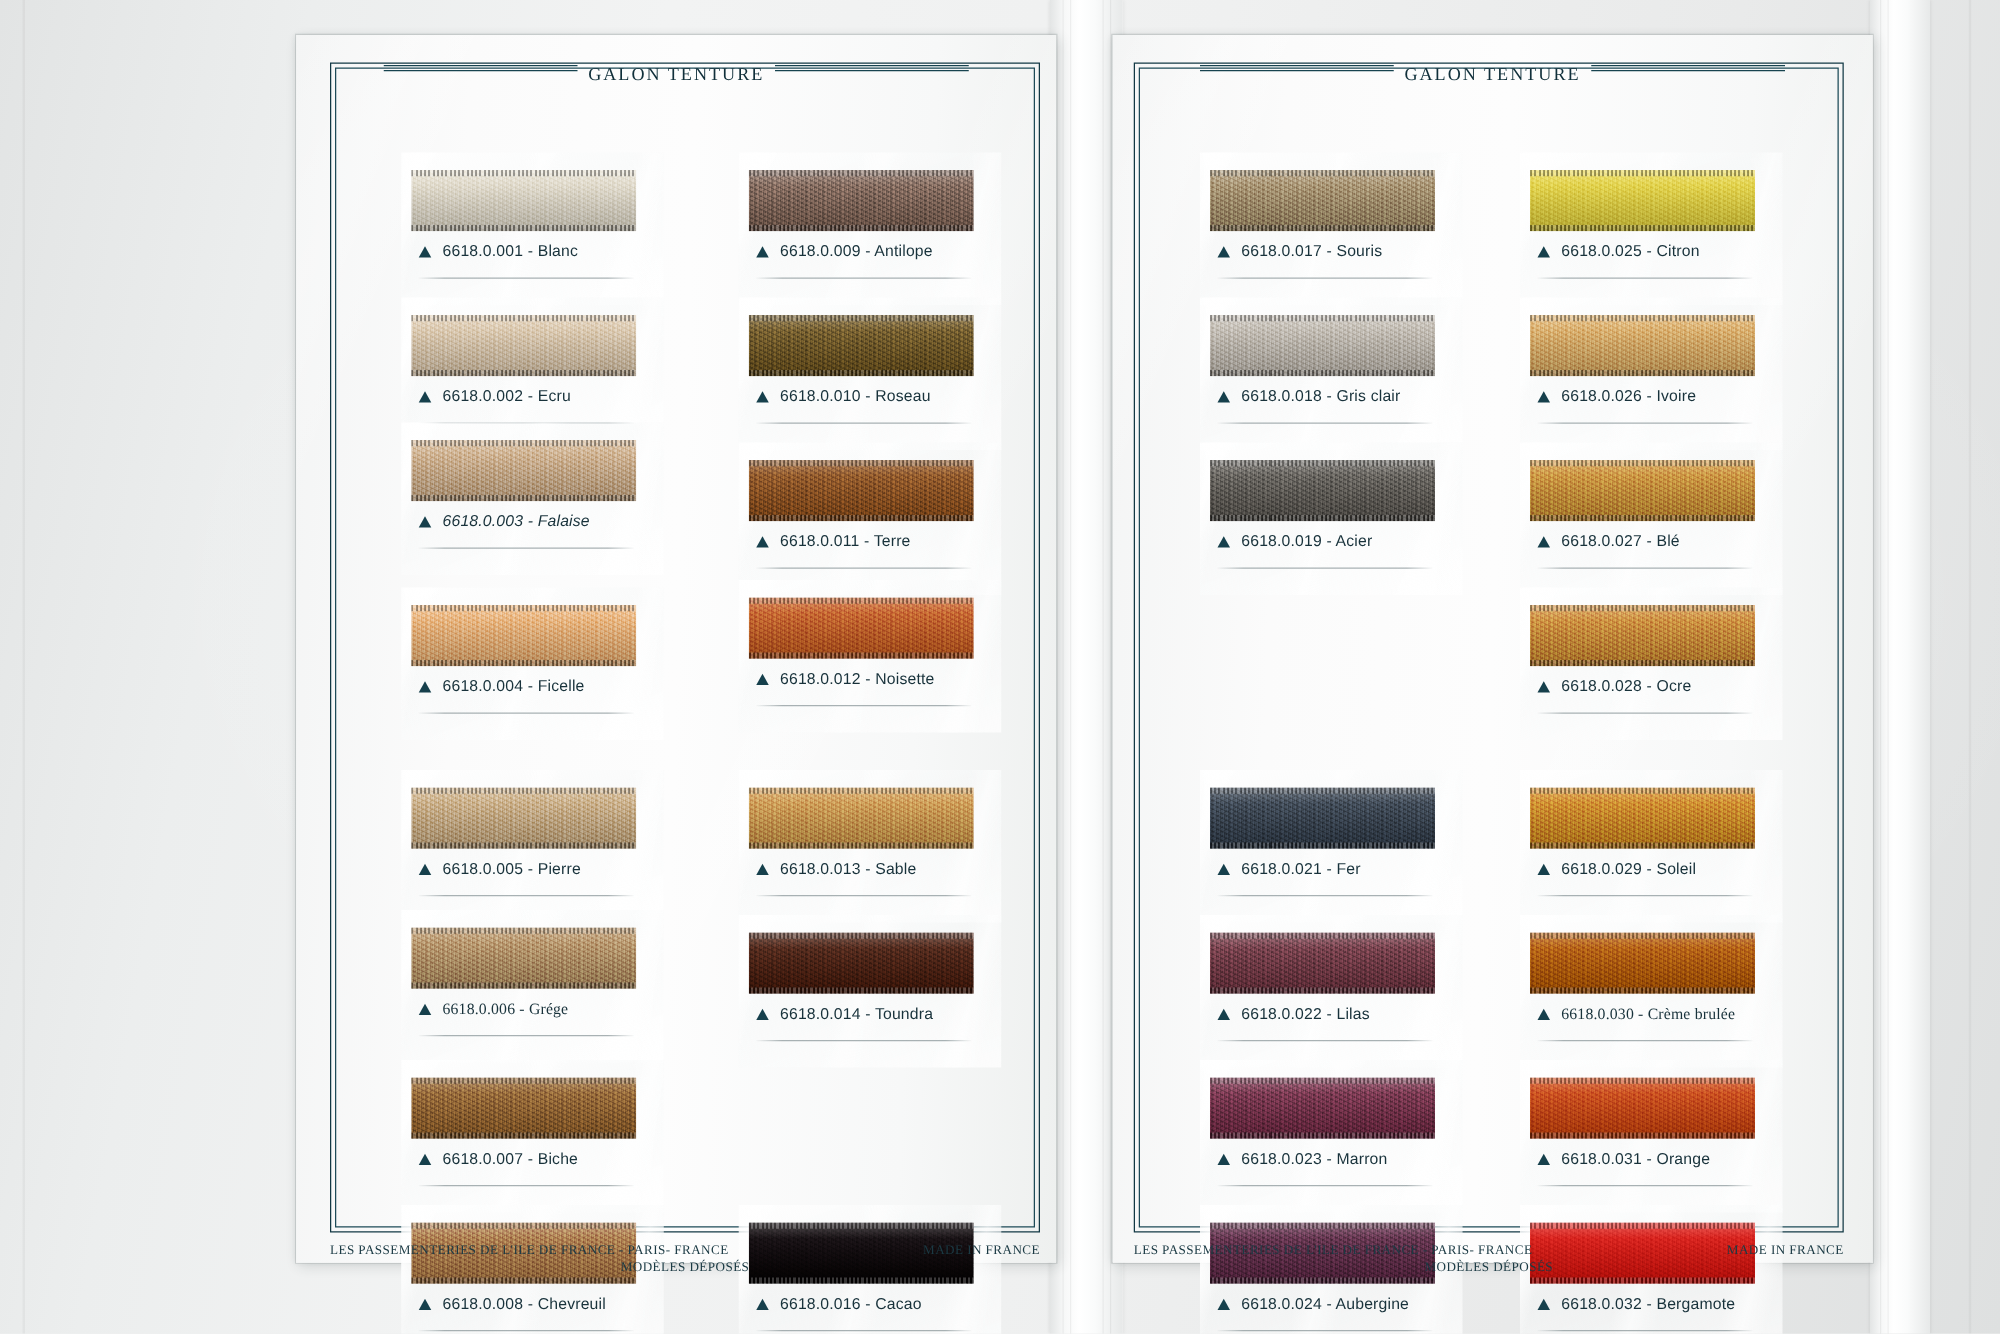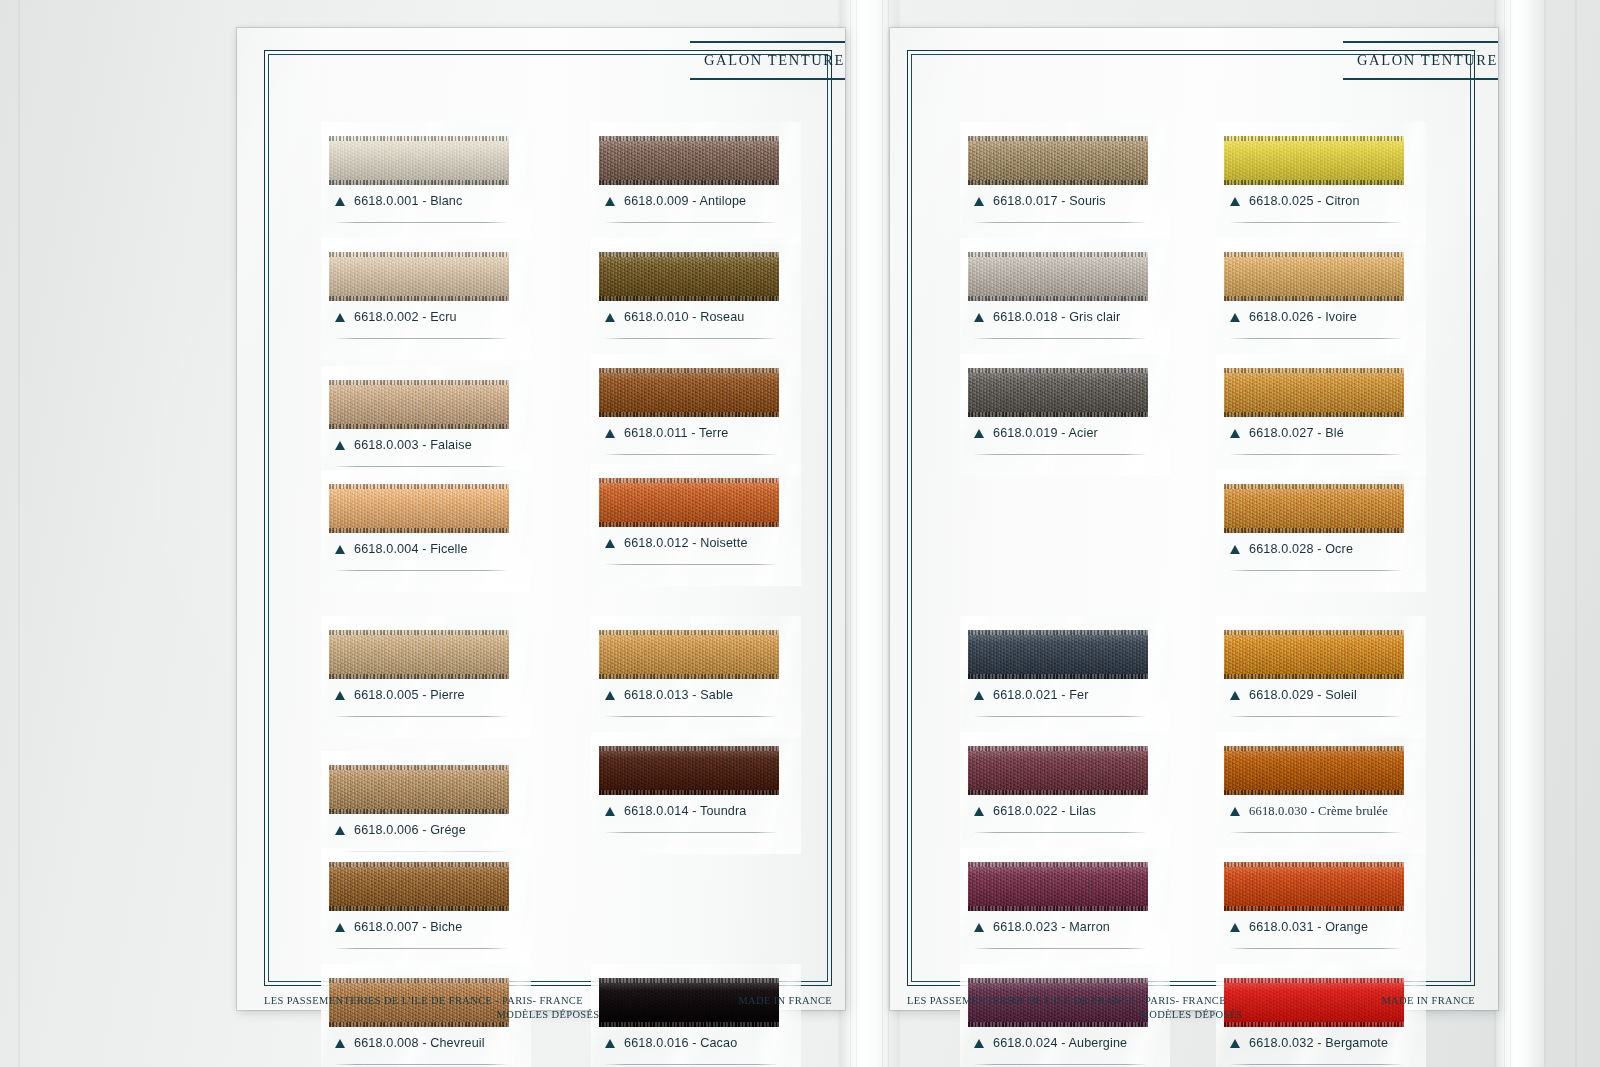--- a/index.html
+++ b/index.html
@@ -48,23 +48,22 @@
     border:1px solid #123844;
   }
   .frame2{
     position:absolute;
     border:1px solid #1d4a57;
   }
 
   
   .title-wrap{
     position:absolute;left:0;right:0;
-    display:flex;align-items:flex-end;justify-content:center;
+    display:flex;align-items:flex-start;justify-content:center;
     gap:9px;
-    flex-direction:column;
   }
   .title-txt{
     font-family:"Liberation Serif", serif;
     font-size:14.5px;letter-spacing:1.6px;color:#102f3a;
     white-space:nowrap;
   }
 
   
   .col{position:absolute;}
   .cell{position:absolute;left:0;width:100%;}
@@ -198,21 +197,21 @@
           <div class="edge t"></div>
           <div class="edge b"></div>
           <div class="shade"></div>
         </div>
         <div class="lbl" style="top: 58px;">
           <span class="tri"></span>
           <span class="txt">6618.0.002 - Ecru</span>
         </div>
         <div class="rule" style="top: 86px;"></div>
       </div>
-      <div class="cell" style="top: 270px; height: 100px;">
+      <div class="cell" style="top: 242px; height: 100px; font-style: italic;">
         <div class="sleeve"></div>
         <div class="ribbon">
           <div class="base" style="background: linear-gradient(rgb(213, 184, 151), rgb(199, 170, 137) 45%, rgb(183, 154, 121));"></div>
           <div class="weave"></div>
           <div class="edge t"></div>
           <div class="edge b"></div>
           <div class="shade"></div>
         </div>
         <div class="lbl" style="top: 58px;">
           <span class="tri"></span>
@@ -243,21 +242,21 @@
           <div class="edge t"></div>
           <div class="edge b"></div>
           <div class="shade"></div>
         </div>
         <div class="lbl" style="top: 58px;">
           <span class="tri"></span>
           <span class="txt">6618.0.005 - Pierre</span>
         </div>
         <div class="rule" style="top: 86px;"></div>
       </div>
-      <div class="cell" style="top: 655px; height: 100px;">
+      <div class="cell" style="top: 632px; height: 100px; font-family: Liberation Serif, serif;">
         <div class="sleeve"></div>
         <div class="ribbon">
           <div class="base" style="background: linear-gradient(rgb(190, 157, 116), rgb(176, 143, 102) 45%, rgb(160, 127, 86));"></div>
           <div class="weave"></div>
           <div class="edge t"></div>
           <div class="edge b"></div>
           <div class="shade"></div>
         </div>
         <div class="lbl" style="top: 58px;">
           <span class="tri"></span>

